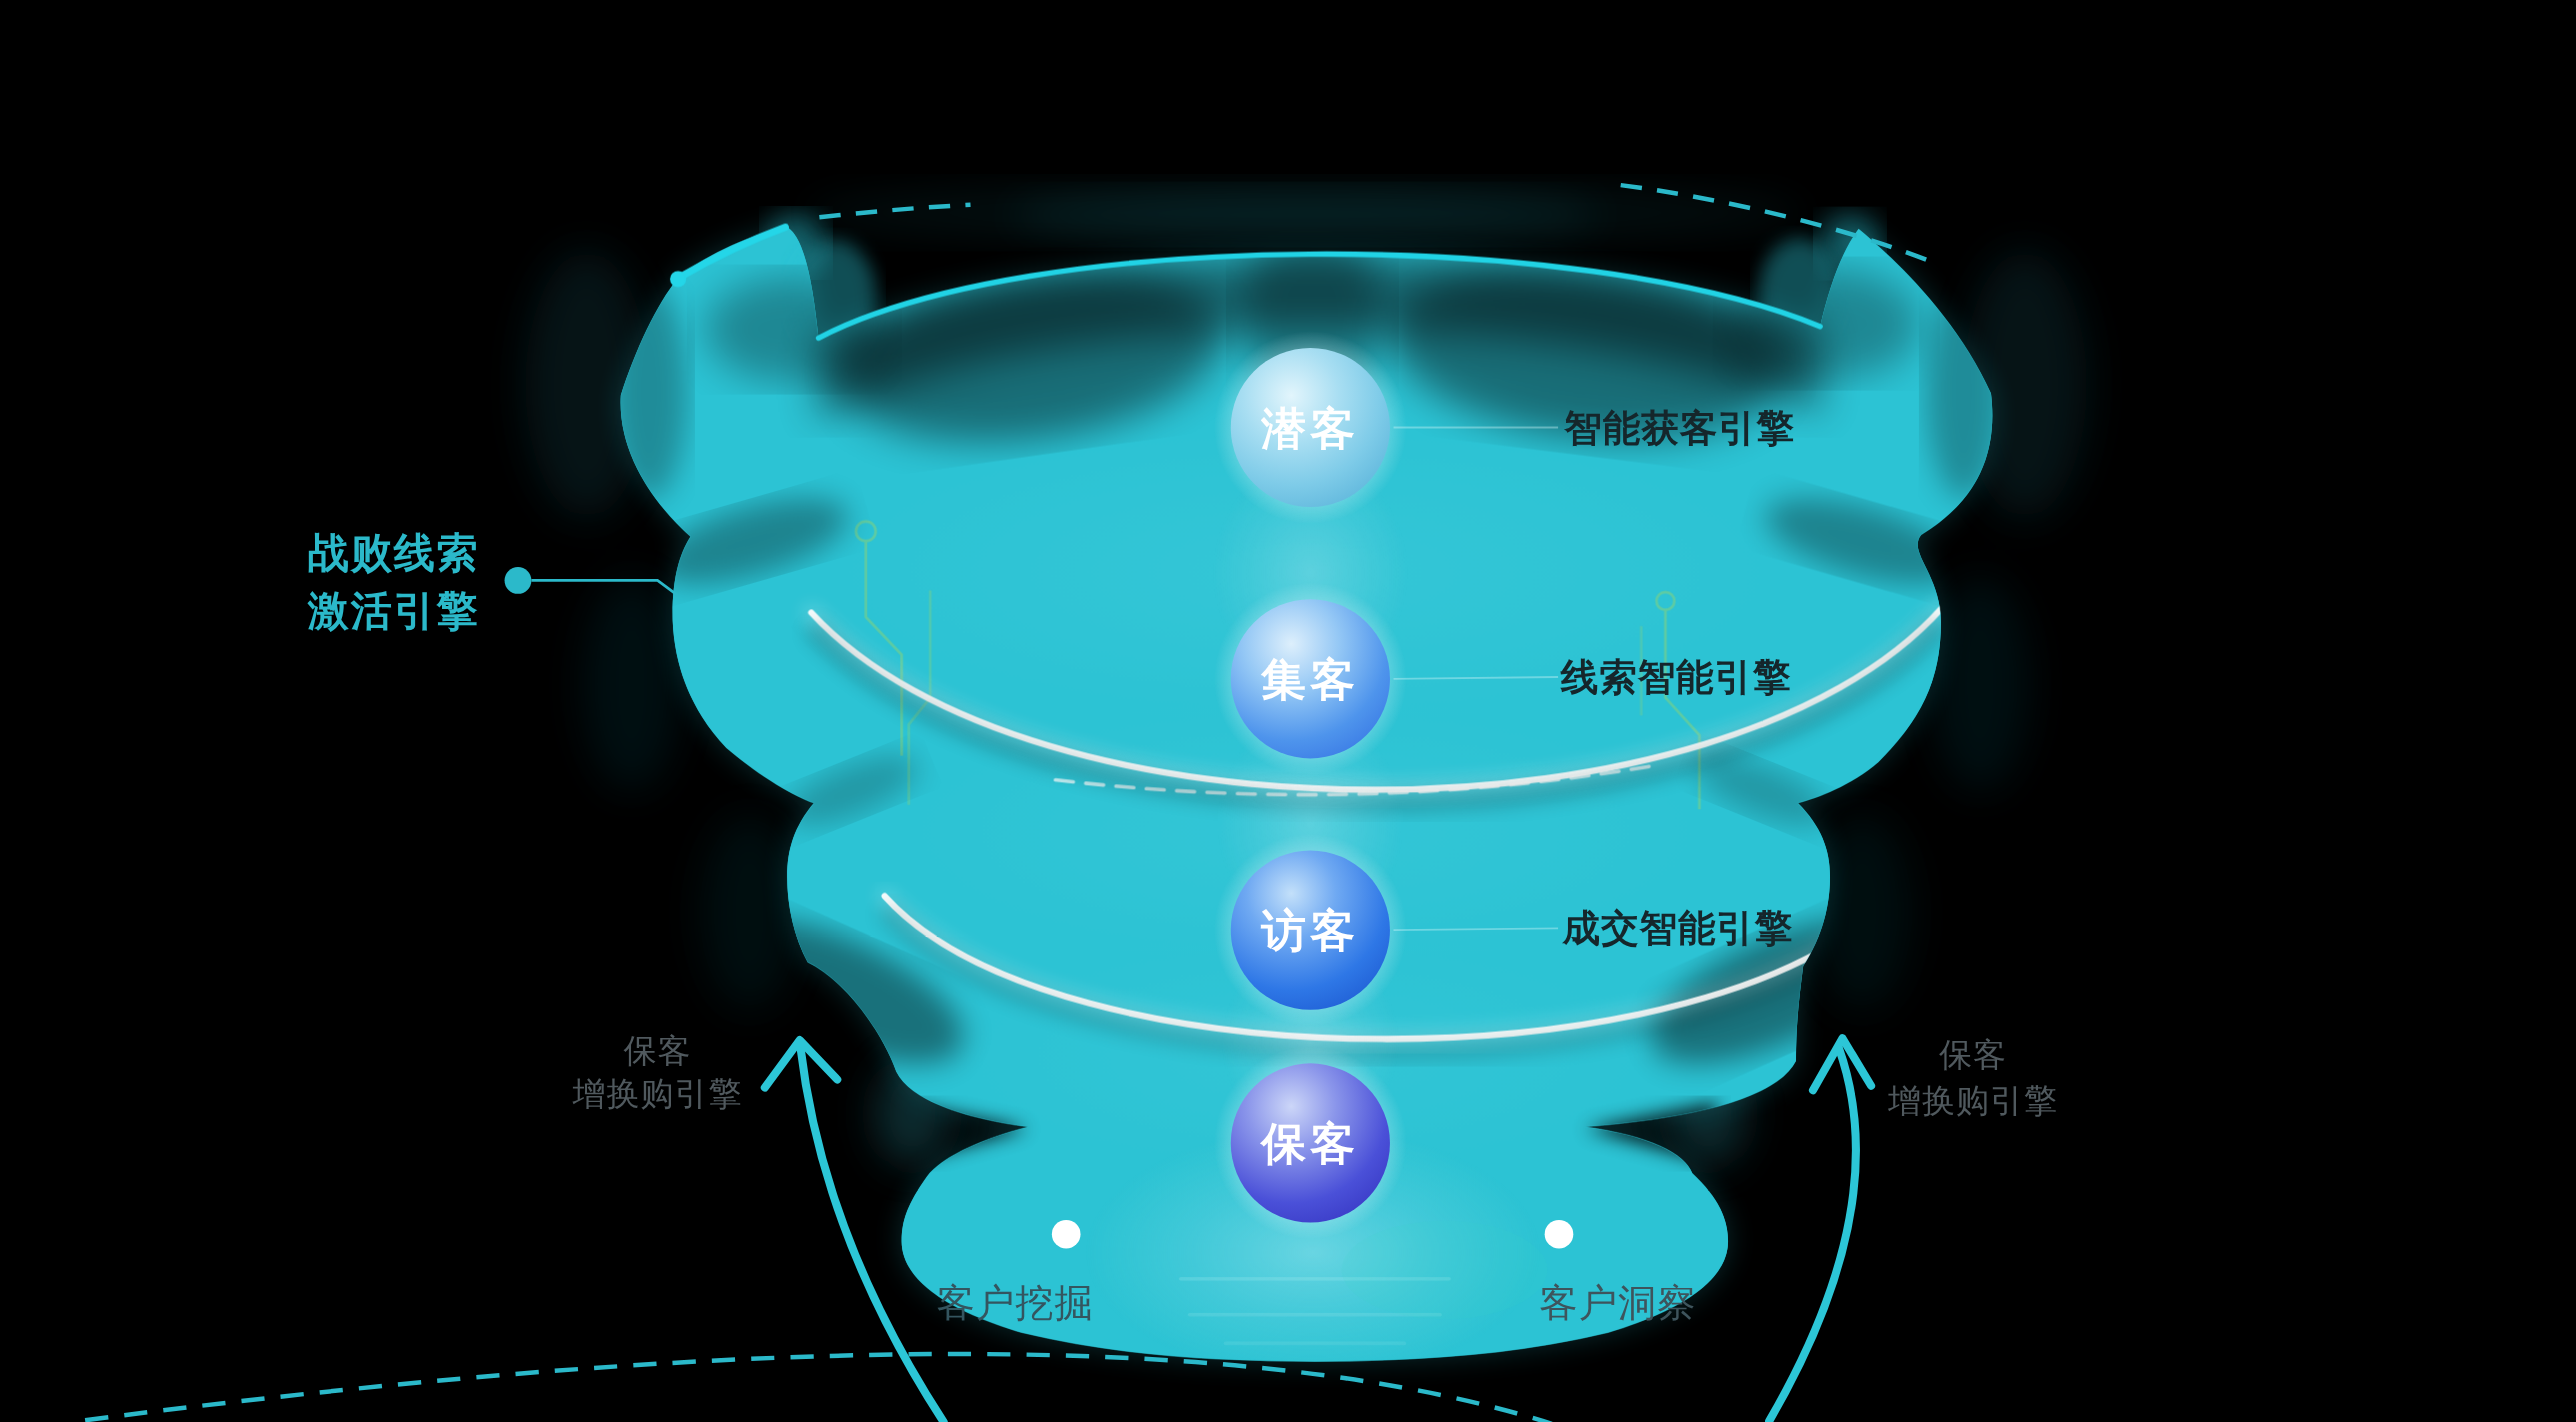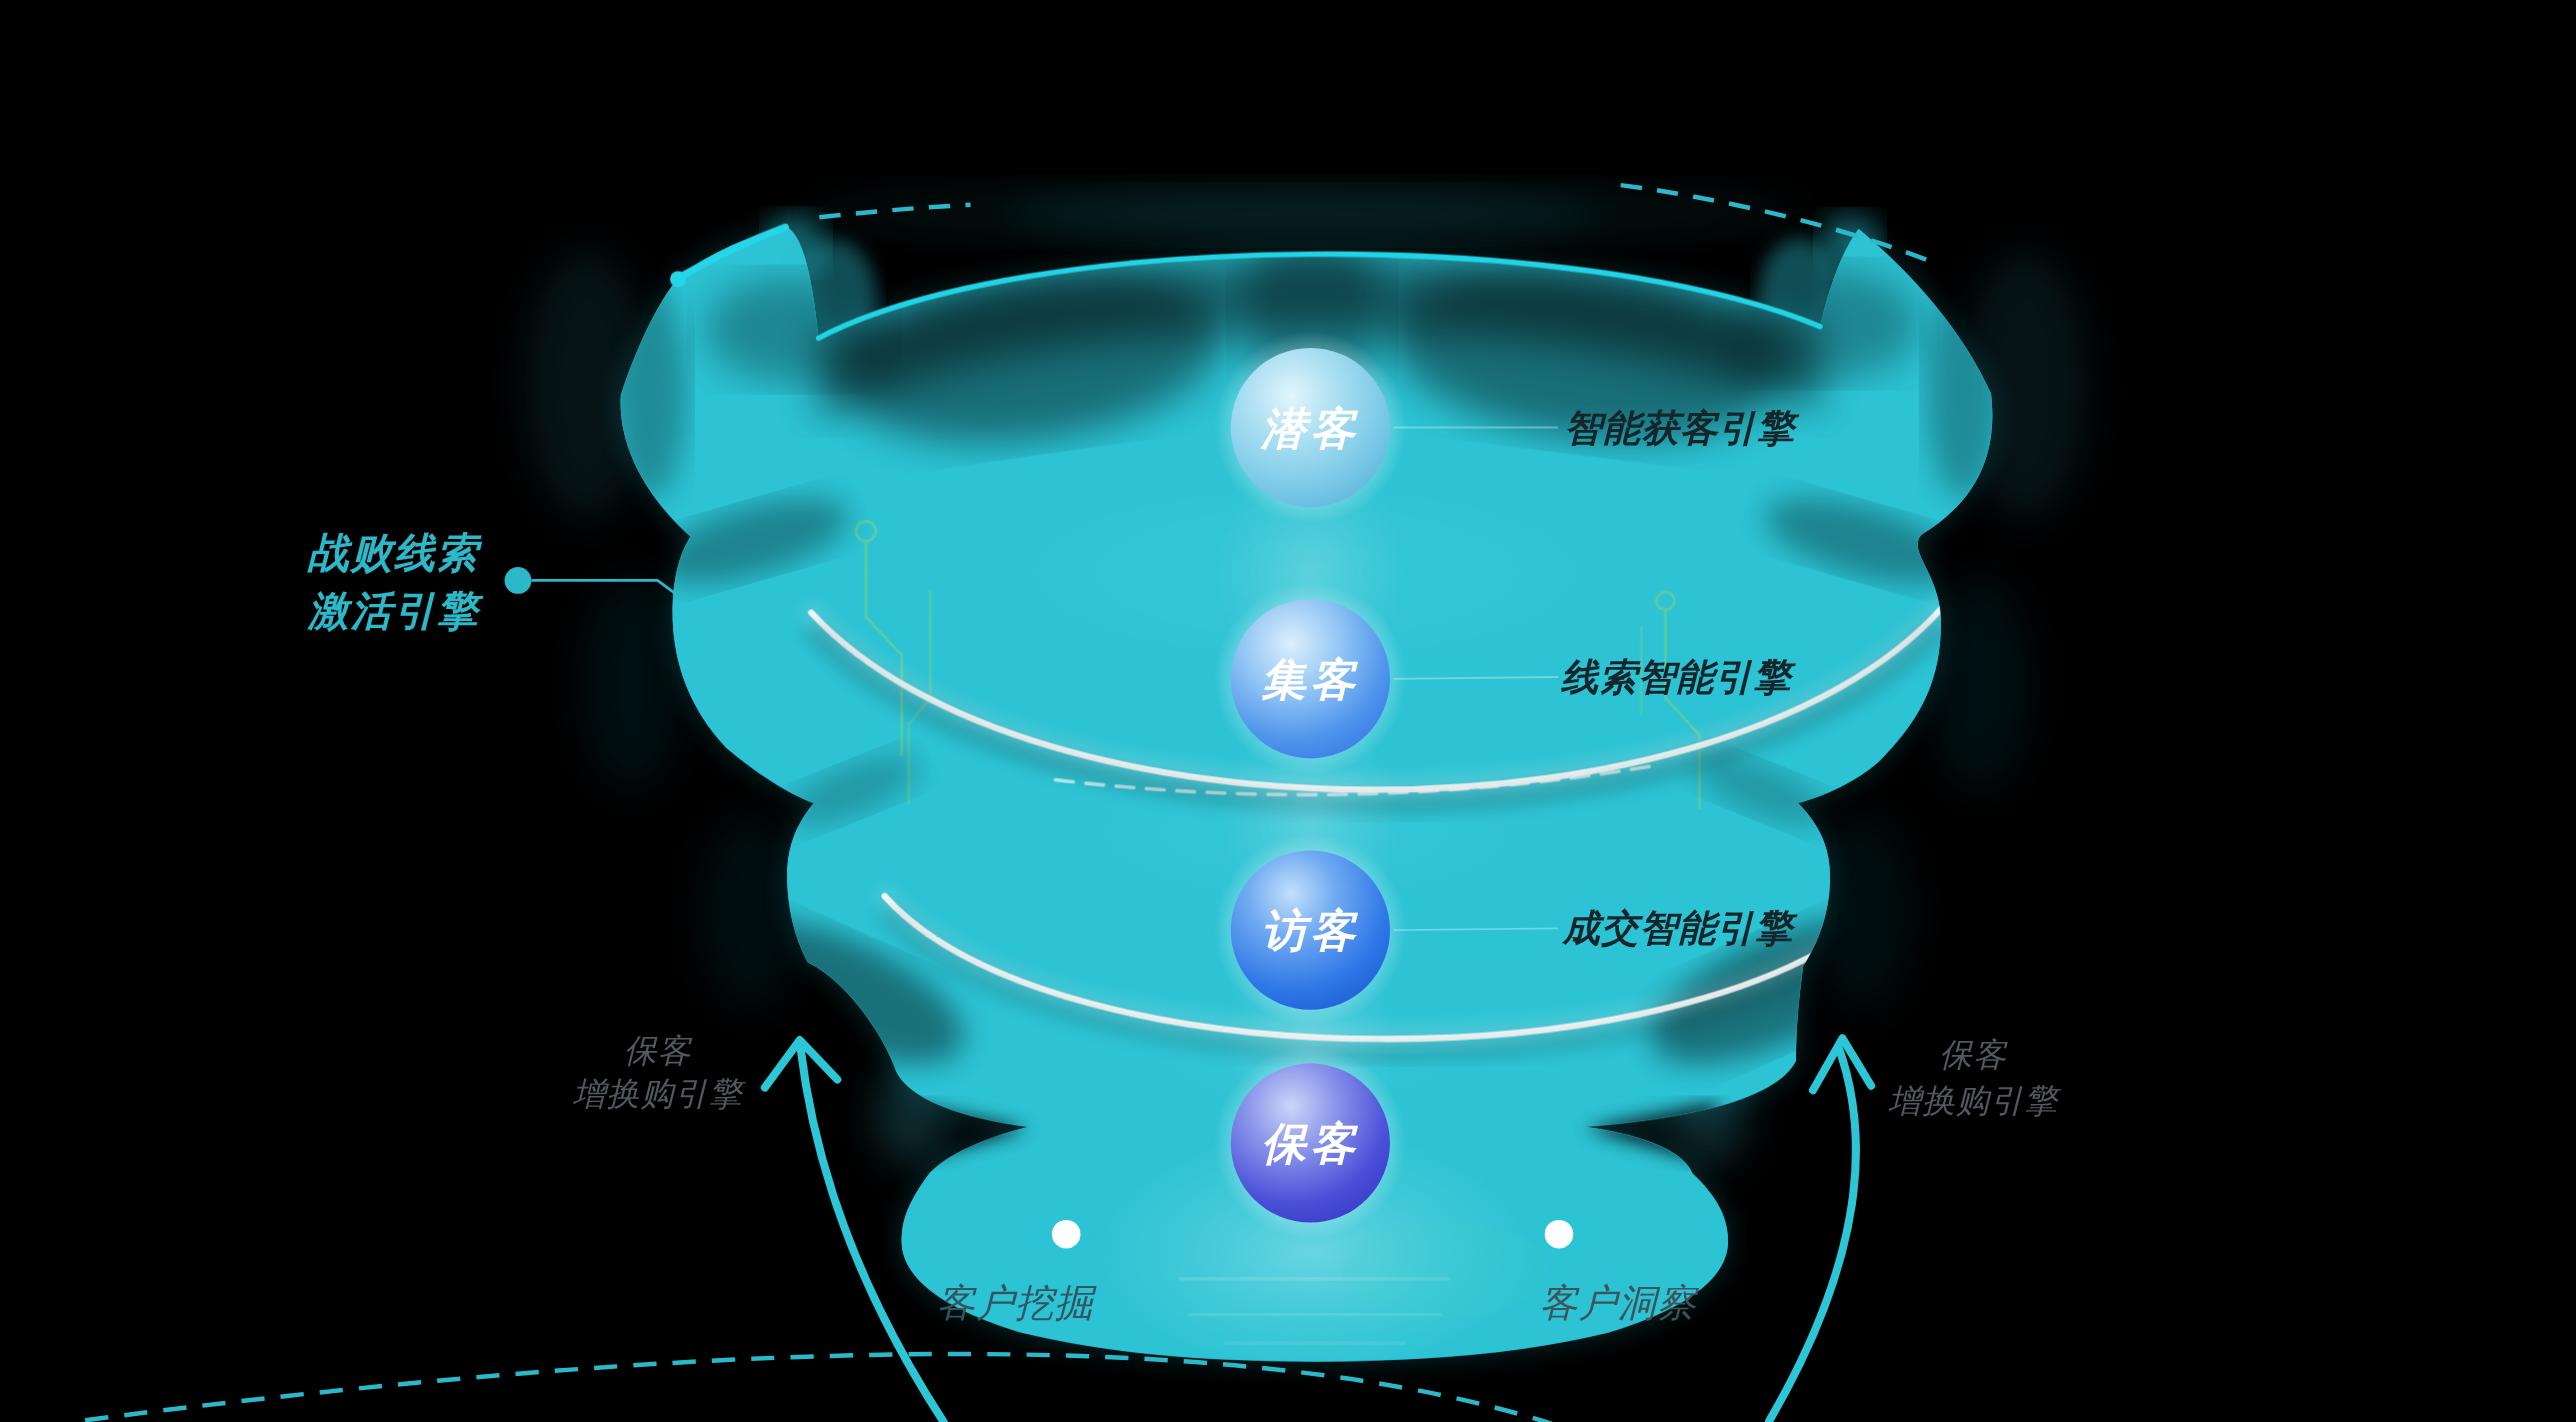--- a/index.html
+++ b/index.html
@@ -1,17 +1,17 @@
 <!DOCTYPE html>
 <html style="font-size:14.3px"><head>
 <meta charset="utf-8">
 <style>
   html,body{margin:0;padding:0;background:#000;}
   body{width:2576px;height:1422px;overflow:hidden;font-family:"Liberation Sans","DejaVu Sans",sans-serif;}
-  #stage{position:relative;width:2576px;height:1422px;background:#000;font-style:italic;}
+  #stage{position:relative;width:2576px;height:1422px;background:#000;}
   svg{display:block;}
   text{font-family:"Liberation Sans","DejaVu Sans",sans-serif;}
 </style>
 </head>
 <body>
 
 <div id="stage">
 <svg width="2576" height="1422" viewBox="0 0 2880 1590">
   <defs>
 

